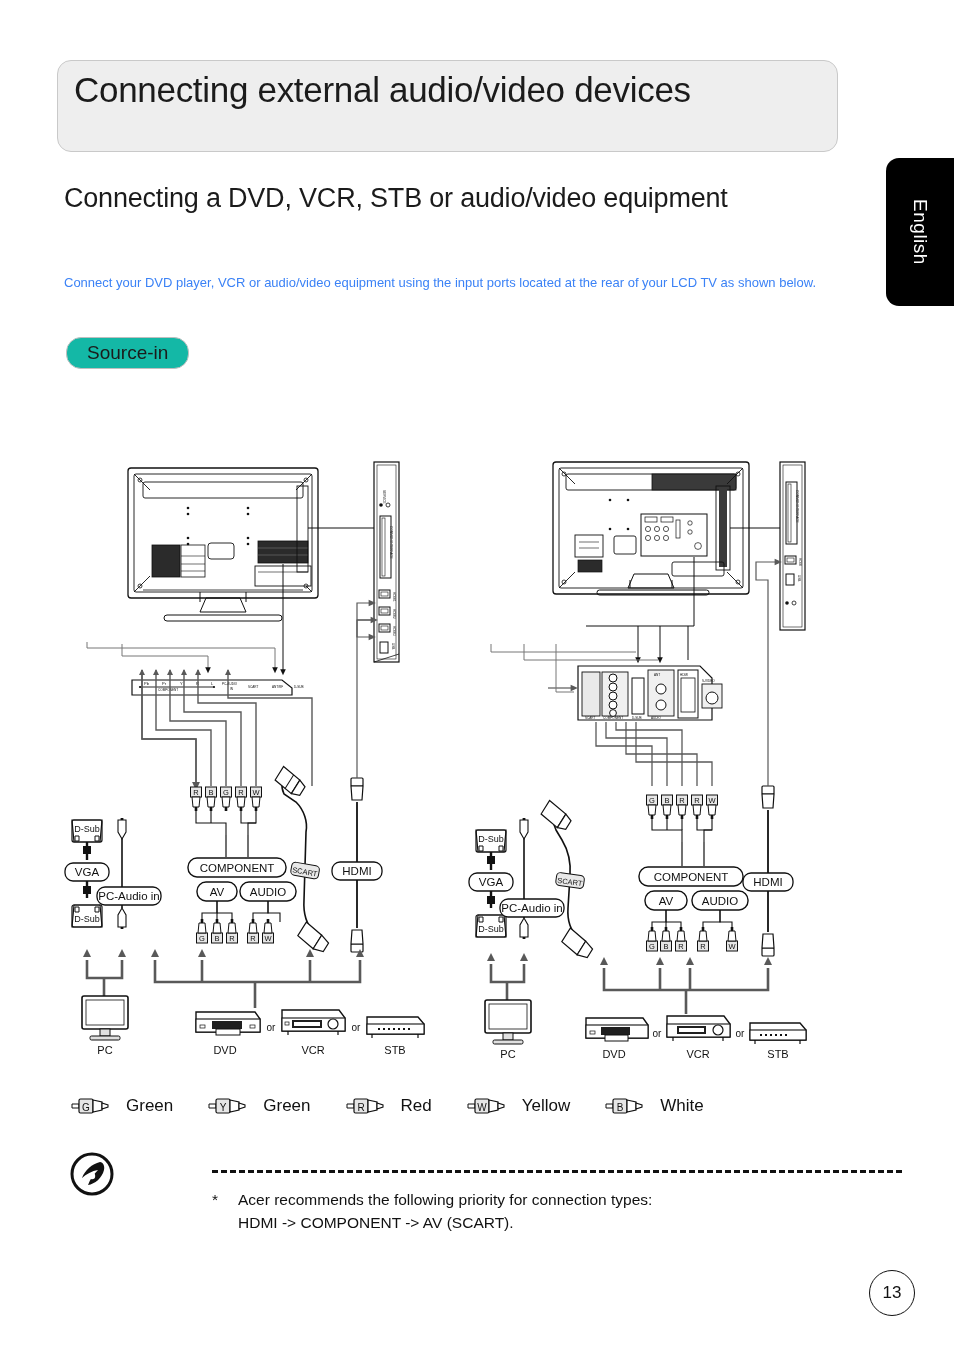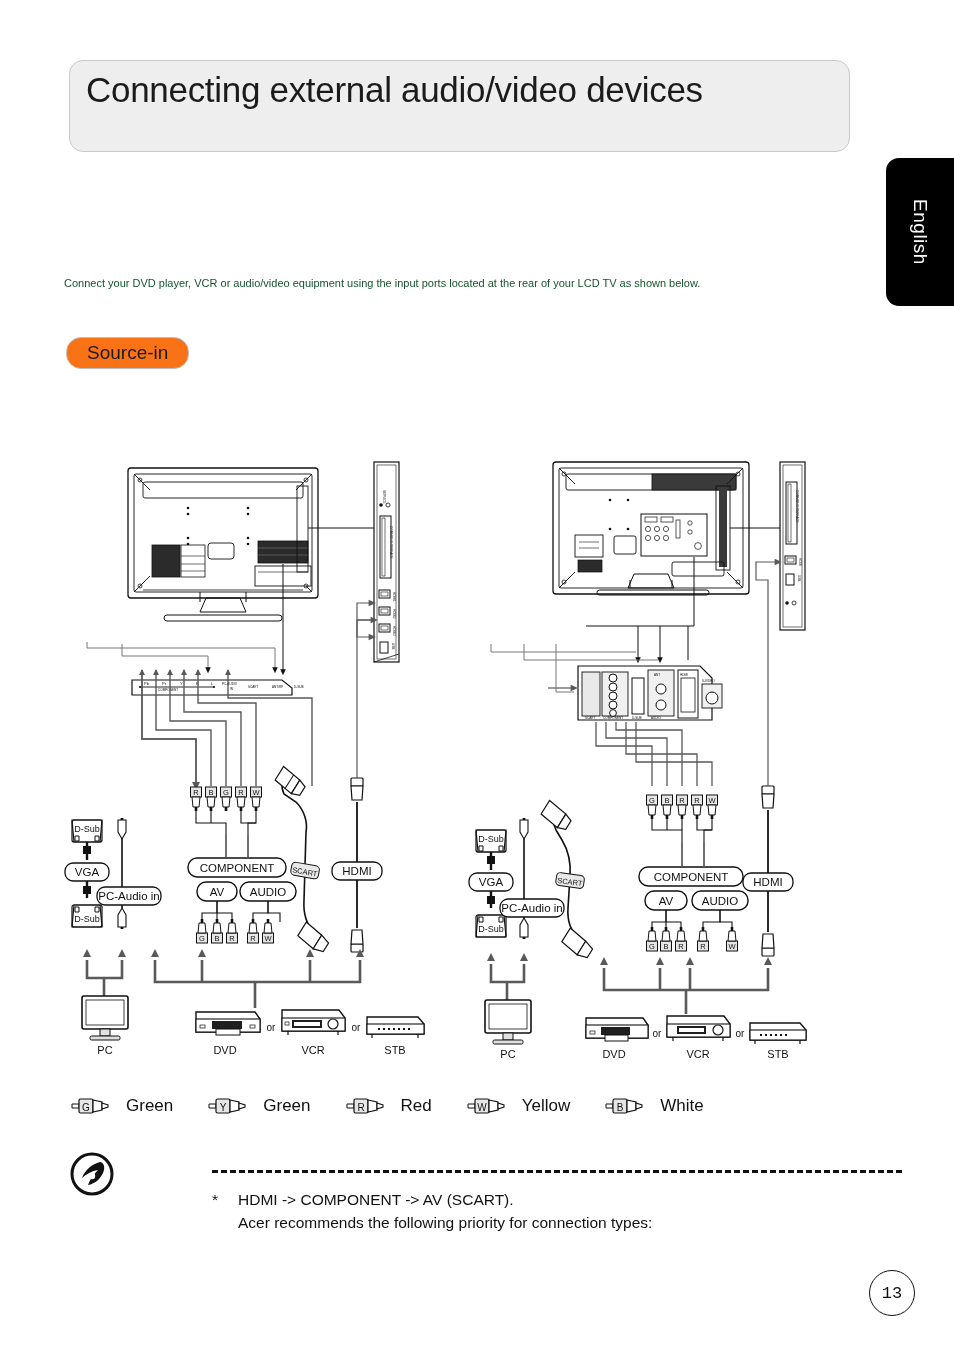--- a/index.html
+++ b/index.html
@@ -6,21 +6,21 @@
   body{
     width:954px;height:1354px;position:relative;overflow:hidden;
     font-family:"Liberation Sans","DejaVu Sans",sans-serif;color:#000;
   }
   .page{position:absolute;inset:0;}
 
   
   .title-banner{
     position:absolute;left:57px;top:60px;width:781px;height:92px;
     background:#eeeeee;border:1px solid #c9c9c9;border-radius:14px;
-    box-sizing:border-box;padding:8px 16px 0 16px;margin-left:12px;
+    box-sizing:border-box;padding:8px 16px 0 16px;
   }
   .title-banner h1{
     margin:0;font-weight:400;font-size:35px;line-height:41px;
     letter-spacing:-0.3px;color:#1b1b1b;
   }
 
   
   .lang-tab{
     position:absolute;left:886px;top:158px;width:68px;height:148px;
     background:#000;border-radius:13px 0 0 13px;
@@ -32,27 +32,27 @@
   }
 
   
   .h2{
     position:absolute;left:64px;top:178px;width:760px;
     font-size:27px;line-height:41px;font-weight:400;color:#1b1b1b;
     letter-spacing:-0.2px;
   }
   .body-copy{
     position:absolute;left:64px;top:272px;width:775px;
-    font-size:11px;line-height:22px;color:#14532d;
+    font-size:13px;line-height:22px;color:#3b82f6;
   }
 
   
   .pill{
     position:absolute;left:66px;top:337px;height:30px;
-    background:#f97316;border:1px solid #bfbfbf;border-radius:15px;
+    background:#14b8a6;border:1px solid #bfbfbf;border-radius:15px;
     padding:0 20px;display:flex;align-items:center;
     font-size:19px;color:#1b1b1b;
   }
 
   
   .diagram{position:absolute;left:0;top:430px;width:954px;height:640px;}
   .diagram svg{display:block;}
 
   
   .legend{
@@ -75,21 +75,21 @@
     font-size:15.5px;line-height:23px;color:#111;
   }
   .note-text .star{position:absolute;left:0;top:0;}
   .note-text .lines{margin-left:26px;}
 
   
   .page-num{
     position:absolute;left:869px;top:1270px;width:44px;height:44px;
     border:1.6px solid #111;border-radius:50%;
     display:flex;align-items:center;justify-content:center;
-    font-size:17px;color:#111;font-family:Liberation Mono, monospace;
+    font-size:17px;color:#111;
   }
 
   .tiny{font-size:3.1px;fill:#111;font-family:"Liberation Sans",sans-serif;}
   .tiny2{font-size:4px;fill:#111;font-family:"Liberation Sans",sans-serif;}
   .devlbl{font-size:11px;fill:#111;font-family:"Liberation Sans",sans-serif;}
   .boxlbl{font-size:11.5px;fill:#111;font-family:"Liberation Sans",sans-serif;}
   .boxlbl-s{font-size:9px;fill:#111;font-family:"Liberation Sans",sans-serif;}
   .plglbl{font-size:7.5px;fill:#111;font-family:"Liberation Sans",sans-serif;}
   .orlbl{font-size:10px;fill:#111;font-family:"Liberation Sans",sans-serif;}
 </style>
@@ -99,20 +99,21 @@
 <div class="page">
 
   <div class="title-banner">
     <h1>Connecting external audio/video devices</h1>
   </div>
 
   <div class="lang-tab">
     <span>English</span>
   </div>
 
+  <div class="h2">Connecting a DVD, VCR, STB or audio/video equipment</div>
 
   <div class="body-copy">Connect your DVD player, VCR or audio/video equipment using the input ports located at the rear of your LCD TV as shown below.</div>
 
   <div class="pill">
     <span>Source-in</span>
   </div>
 
   <div class="diagram">
   <svg width="954" height="640" viewBox="0 0 954 640" xmlns="http://www.w3.org/2000/svg">
     <defs>
@@ -854,22 +855,22 @@
   <div class="note">
     <svg class="note-icon" viewBox="0 0 44 44">
       <circle cx="22" cy="22" r="20" fill="#fff" stroke="#111" stroke-width="3"></circle>
       <path d="M30,10 C22,12 15,18 12,26 C16,22 22,19 28,18 C24,22 20,27 18,33 C25,32 32,26 34,18 C35,14 33,10 30,10 z" fill="#111"></path>
       <circle cx="22" cy="24" r="3.2" fill="#fff"></circle>
     </svg>
     <div class="note-rule"></div>
     <div class="note-text">
       <span class="star">*</span>
       <div class="lines">
+        <div>Acer recommends the following priority for connection types:</div>
         <div>HDMI -&gt; COMPONENT -&gt; AV (SCART).</div>
-        <div>Acer recommends the following priority for connection types:</div>
       </div>
     </div>
   </div>
 
   <div class="page-num">
     <span>13</span>
   </div>
 
 </div>
 

